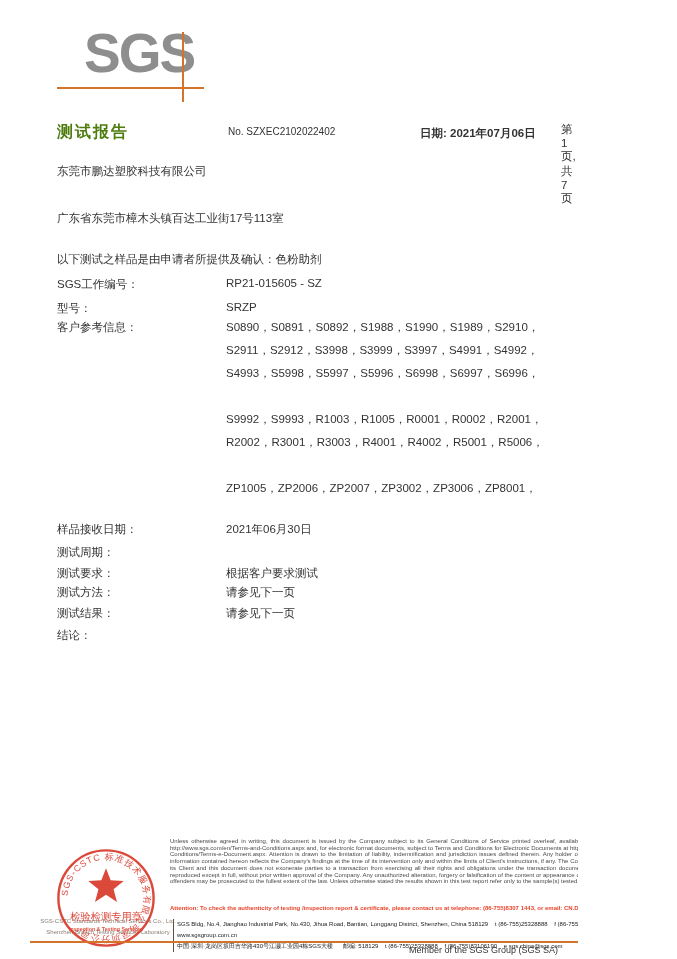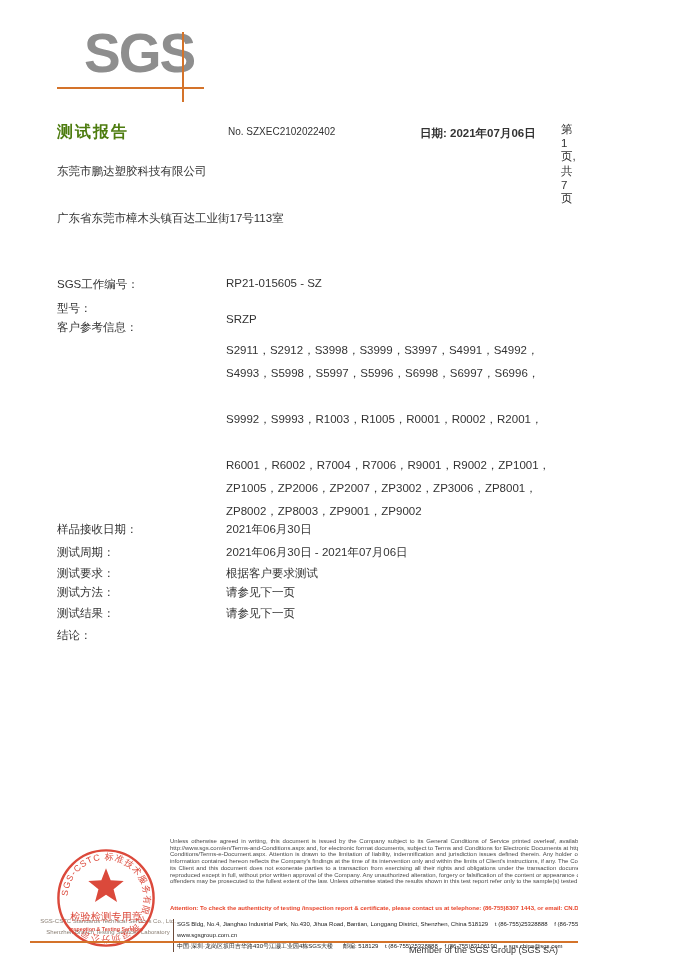--- a/index.html
+++ b/index.html
@@ -50,40 +50,40 @@
   <div class="logo-vline"></div>
 
   <div class="doc-title">测试报告</div>
   <div class="report-no">No. SZXEC2102022402</div>
   <div class="report-date">日期: 2021年07月06日</div>
   <div class="page-info">第1页,共7页</div>
 
   <div class="company">东莞市鹏达塑胶科技有限公司</div>
   <div class="company-addr">广东省东莞市樟木头镇百达工业街17号113室</div>
 
+  <div class="intro">以下测试之样品是由申请者所提供及确认：色粉助剂</div>
 
   <div class="lbl" style="top:277px">SGS工作编号：</div>
   <div class="val" style="top:277px">RP21-015605 - SZ</div>
 
   <div class="lbl" style="top:301px">型号：</div>
-  <div class="val" style="top:313px">SRZP</div>
+  <div class="val" style="top:301px">SRZP</div>
 
   <div class="lbl" style="top:320px">客户参考信息：</div>
+  <div class="ref-line" style="top:320px">S0890，S0891，S0892，S1988，S1990，S1989，S2910，</div>
   <div class="ref-line" style="top:343px">S2911，S2912，S3998，S3999，S3997，S4991，S4992，</div>
   <div class="ref-line" style="top:366px">S4993，S5998，S5997，S5996，S6998，S6997，S6996，</div>
   <div class="ref-line" style="top:412px">S9992，S9993，R1003，R1005，R0001，R0002，R2001，</div>
-  <div class="ref-line" style="top:458px">R6001，R6002，R7004，R7006，R9001，R9002，ZP1001，</div>
+  <div class="ref-line" style="top:435px">R2002，R3001，R3003，R4001，R4002，R5001，R5006，</div>
   <div class="ref-line" style="top:481px">ZP1005，ZP2006，ZP2007，ZP3002，ZP3006，ZP8001，</div>
-  <div class="ref-line" style="top:504px">ZP8002，ZP8003，ZP9001，ZP9002</div>
 
   <div class="lbl" style="top:522px">样品接收日期：</div>
   <div class="val" style="top:522px">2021年06月30日</div>
 
   <div class="lbl" style="top:545px">测试周期：</div>
-  <div class="val" style="top:545px">2021年06月30日 - 2021年07月06日</div>
 
   <div class="lbl" style="top:566px">测试要求：</div>
   <div class="val" style="top:566px">根据客户要求测试</div>
 
   <div class="lbl" style="top:585px">测试方法：</div>
   <div class="val" style="top:585px">请参见下一页</div>
 
   <div class="lbl" style="top:606px">测试结果：</div>
   <div class="val" style="top:606px">请参见下一页</div>
 

